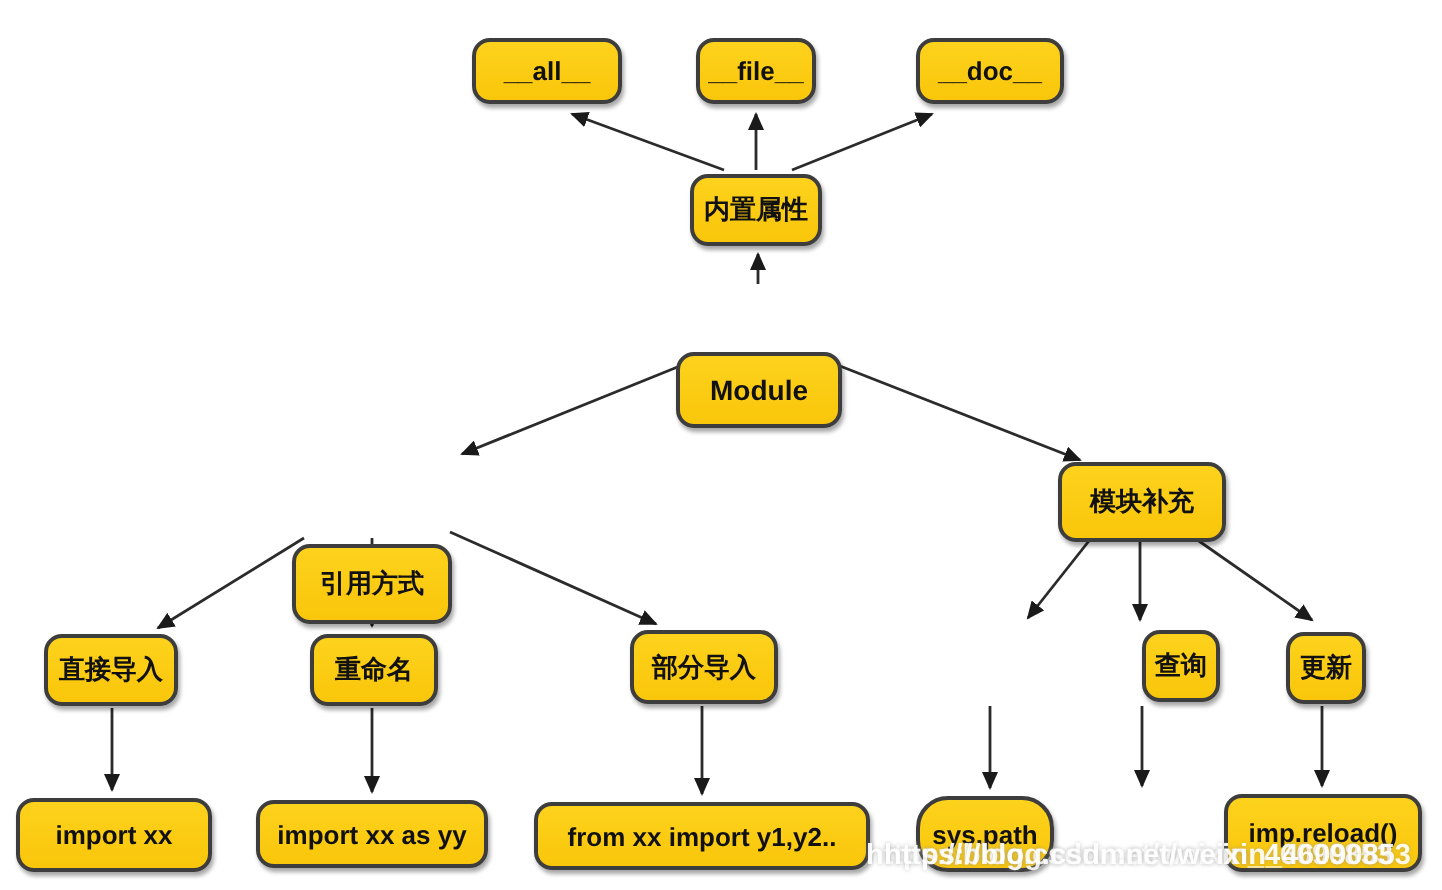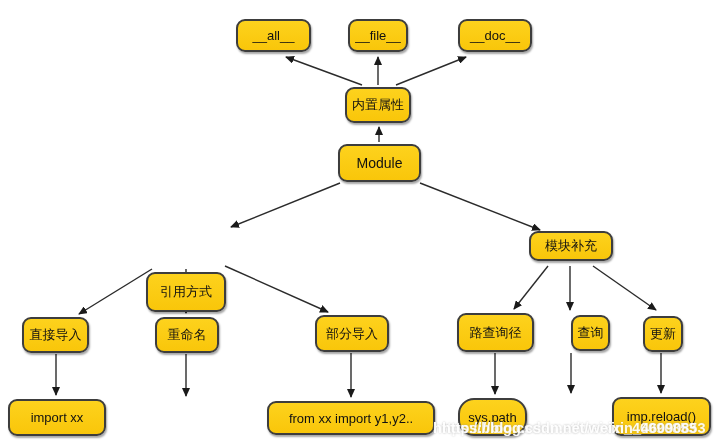--- a/index.html
+++ b/index.html
@@ -28,29 +28,29 @@
     fill: none;
   }
   .node {
     position: absolute;
     box-sizing: border-box;
     background: linear-gradient(180deg, #fdd21d 0%, #f9c60a 100%);
     border: 2px solid #3d3d3d;
     border-radius: 9px;
     box-shadow: 1px 2px 2px rgba(0,0,0,0.35);
     color: #111111;
-    font-weight: normal;
+    font-weight: bold;
     font-size: 13px;
     display: flex;
     align-items: center;
     justify-content: center;
     white-space: nowrap;
     z-index: 2;
   }
-  .node.root { font-size: 14px; }
+  .node.root { font-size: 14px; margin-top: 32px; }
   .watermark {
     position: absolute;
     left: 433px;
     top: 420px;
     height: 20px;
     z-index: 3;
     font-size: 14.5px;
     font-weight: bold;
     color: #ffffff;
     text-shadow: 0 0 2px rgba(150,150,150,0.55);
@@ -97,30 +97,30 @@
 
   <div class="node" style="left:236px; top:19px; width:75px; height:33px;">__all__</div>
   <div class="node" style="left:348px; top:19px; width:60px; height:33px;">__file__</div>
   <div class="node" style="left:458px; top:19px; width:74px; height:33px;">__doc__</div>
 
   <div class="node" style="left:345px; top:87px; width:66px; height:36px;text-align:right;">内置属性</div>
 
   <div class="node root" style="left:338px; top:144px; width:83px; height:38px;">Module</div>
 
   <div class="node" style="left:146px; top:228px; width:80px; height:40px;margin-top:44px;">引用方式</div>
-  <div class="node" style="left:529px; top:231px; width:84px; height:30px;">模块补充</div>
+  <div class="node" style="left:529px; top:231px; width:84px; height:40px;">模块补充</div>
 
   <div class="node" style="left:22px; top:317px; width:67px; height:36px;text-align:center;">直接导入</div>
   <div class="node" style="left:155px; top:317px; width:64px; height:36px;">重命名</div>
   <div class="node" style="left:315px; top:315px; width:74px; height:37px;">部分导入</div>
-  <div class="node" style="left:457px; top:313px; width:77px; height:39px;">路查询径</div>
   <div class="node" style="left:553px; top:315px; width:39px; height:36px;margin-left:18px;">查询</div>
   <div class="node" style="left:643px; top:316px; width:40px; height:36px;">更新</div>
 
   <div class="node" style="left:8px; top:399px; width:98px; height:37px;">import xx</div>
+  <div class="node" style="left:128px; top:400px; width:116px; height:34px;">import xx as yy</div>
   <div class="node" style="left:267px; top:401px; width:168px; height:34px;">from xx import y1,y2..</div>
   <div class="node" style="left:458px; top:398px; width:69px; height:38px;border-radius:16px;">sys.path</div>
   <div class="node" style="left:612px; top:397px; width:99px; height:39px;">imp.reload()</div>
 
   <div class="watermark">
     <span class="wm-copy wm-1">https://blog.csdn.net/weixin_46090853</span>
     <span class="wm-copy wm-2">https://blog.csdn.net/weixin_46090853</span>
   </div>
 
 </div>

